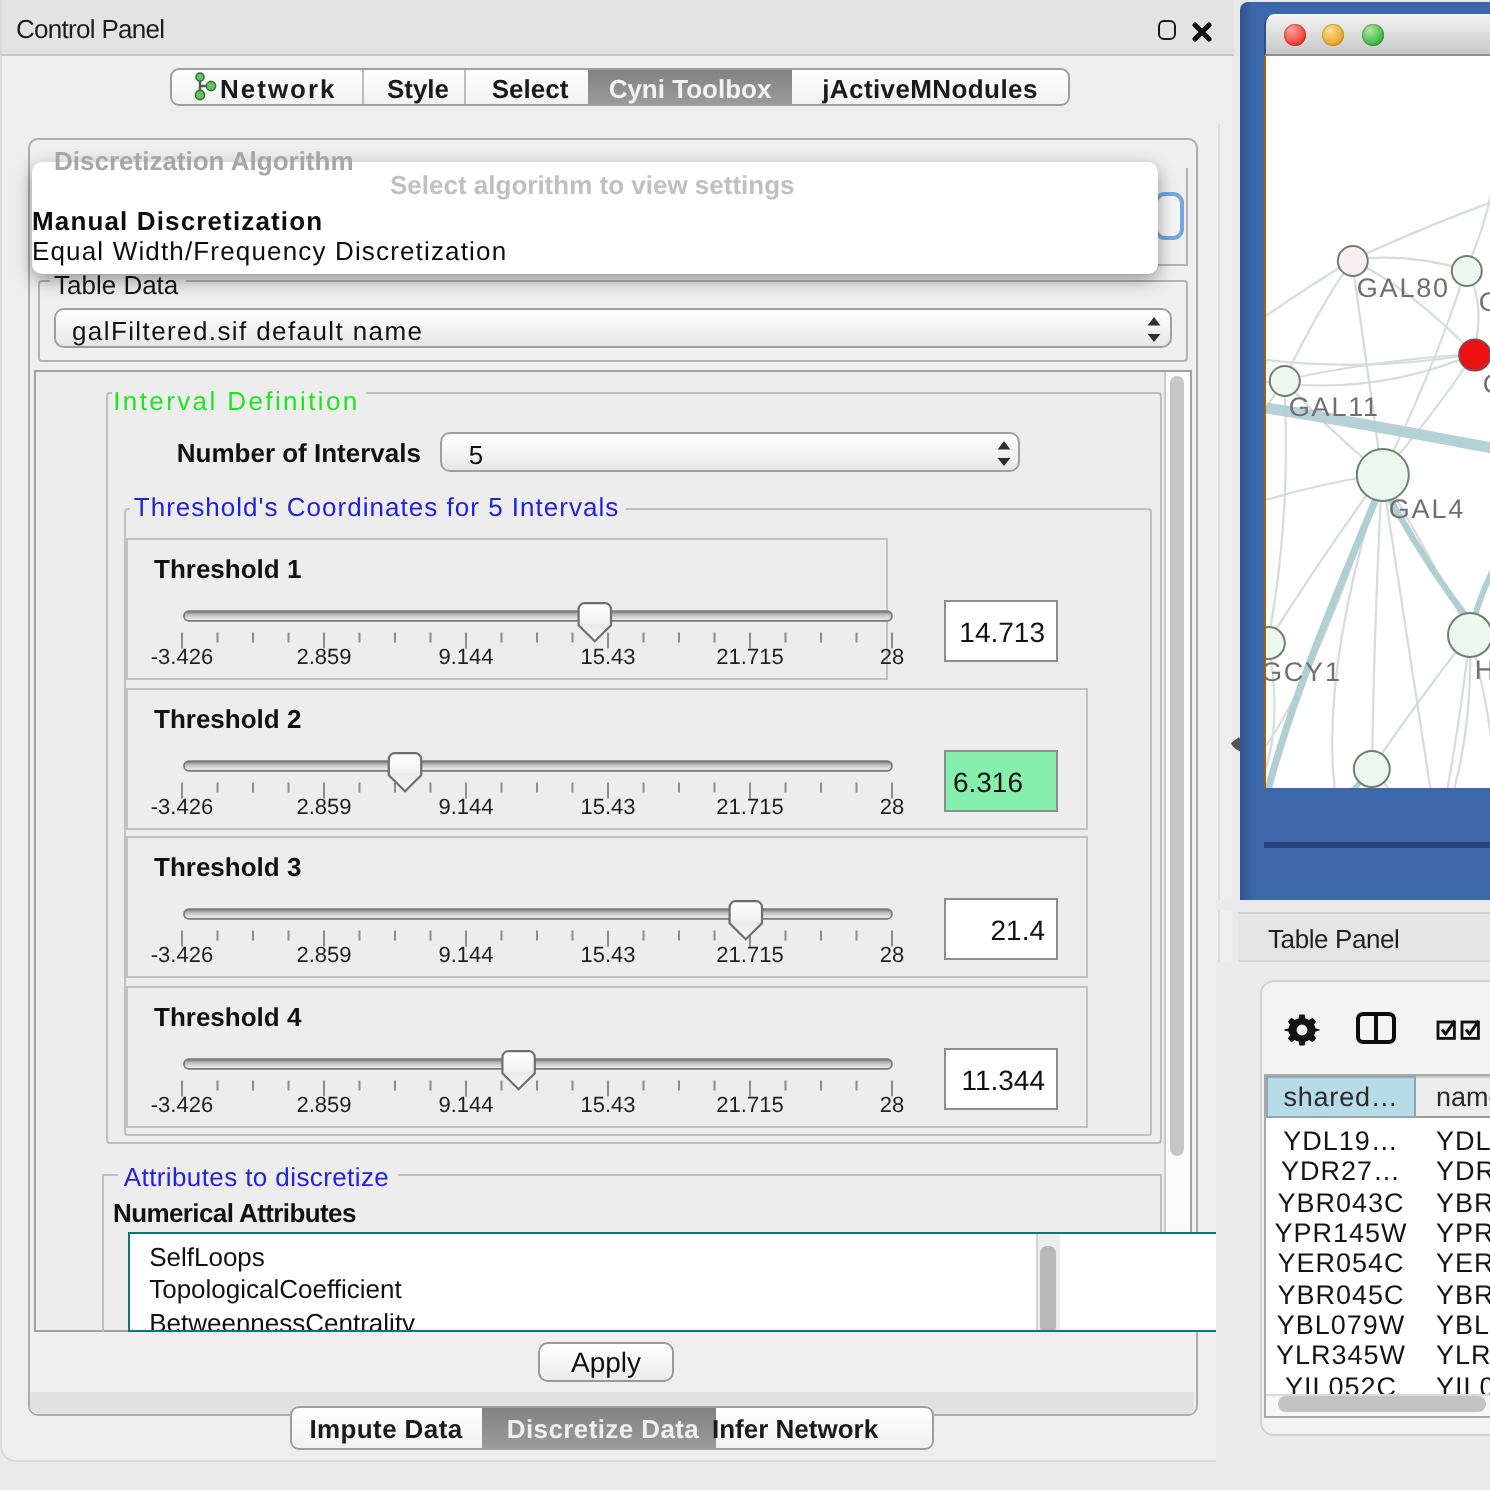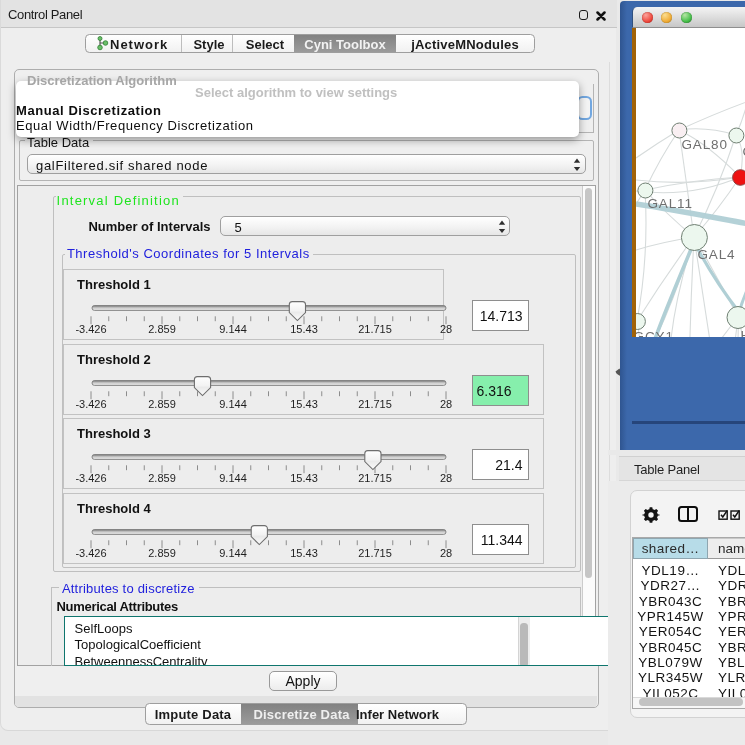--- a/index.html
+++ b/index.html
@@ -36,21 +36,21 @@
   <div class="abs" style="left:13.5px;top:696px;width:582.5px;height:11px;background:#e2e2e2;border-radius:0 0 4px 4px"></div>
 
   <div class="abs" style="left:592px;top:84px;width:1px;height:49px;background:#b4b4b4"></div>
   <div class="abs" style="left:577px;top:132px;width:16px;height:1px;background:#b4b4b4"></div>
   <div class="abs" style="left:576px;top:95.5px;width:15px;height:24px;background:#f4f4f4;border:2.4px solid #72a7e0;border-radius:5.5px"></div>
 
   <div class="abs" style="left:18px;top:139.5px;width:574.6px;height:41px;border:1px solid #b4b4b4;border-radius:2px"></div>
   <div class="abs" style="left:24px;top:134.5px;width:68px;height:13px;background:#efefef"></div>
   <div class="abs" style="left:26px;top:134.5px;font-size:13px;color:#141414">Table Data</div>
   <div class="abs" style="left:26px;top:154px;width:558.6px;height:19.5px;border-radius:5px;border:1px solid #9f9f9f;background:linear-gradient(#ffffff,#f3f3f3 55%,#e6e6e6)">
-     <div class="abs" style="left:8px;top:2.6px;font-size:13px;letter-spacing:0.7px;color:#111">galFiltered.sif shared node</div>
+     <div class="abs" style="left:8px;top:2.6px;font-size:13px;letter-spacing:0.7px;color:#111">galFiltered.sif default name</div>
      <svg class="abs" style="left:543px;top:3px" width="12" height="14" viewBox="0 0 12 14">
         <path d="M6 0.5 L9.2 4.8 H2.8 Z" fill="#2e2e2e"></path>
         <path d="M6 13 L2.8 9 H9.2 Z" fill="#2e2e2e"></path>
       </svg>
   </div>
 
   <div class="abs" style="left:14.5px;top:80.5px;width:563px;height:56px;background:#fff;border-radius:5px;box-shadow:0 3px 9px rgba(0,0,0,0.38);z-index:40"></div>
   <div class="abs b" style="left:26px;top:73px;font-size:13px;color:#a6a6a6;z-index:41">Discretization Algorithm</div>
   <div class="abs b" style="left:194px;top:85px;font-size:13px;color:#c0c0c0;z-index:41">Select algorithm to view settings</div>
   <div class="abs b" style="left:15px;top:102.5px;font-size:13px;letter-spacing:0.57px;color:#0d0d0d;z-index:41">Manual Discretization</div>
@@ -220,21 +220,21 @@
 <svg class="abs" style="left:615px;top:368px" width="8" height="9" viewBox="0 0 8 9">
     <path d="M7.5 8.5 Q1.5 7 0.5 3.5 L4.5 0.5 Q6.5 4 7.5 8.5 Z" fill="#555"></path>
   </svg>
 
 <div class="abs" style="left:620.2px;top:1.4px;width:124.8px;height:448.8px;background:linear-gradient(90deg,#2f5590 0,#3c68ab 7px);border-radius:4px 0 0 0"></div>
 <div class="abs" style="left:631.6px;top:7px;width:113.4px;height:20.5px;background:linear-gradient(#f4f4f4,#c7c7c7);border-bottom:1px solid #8f8f8f;border-left:1px solid #30517f;border-radius:5px 0 0 0"></div>
 <div class="abs" style="left:641.6px;top:11.5px;width:11.4px;height:11.4px;border-radius:50%;background:radial-gradient(circle at 35% 28%,#fba49c,#ee4b40 60%,#b81d14);box-shadow:inset 0 0 1px #8d140d"></div>
 <div class="abs" style="left:660.9px;top:11.5px;width:11.4px;height:11.4px;border-radius:50%;background:radial-gradient(circle at 35% 28%,#fbde90,#f0ad38 60%,#bd7d12);box-shadow:inset 0 0 1px #8f6206"></div>
 <div class="abs" style="left:680.9px;top:11.5px;width:11.4px;height:11.4px;border-radius:50%;background:radial-gradient(circle at 35% 28%,#b5e5a4,#48c04b 60%,#1f7e25);box-shadow:inset 0 0 1px #175c1a"></div>
 
-<div class="abs" style="left:631.6px;top:27.5px;width:113.4px;height:309px;background:#fff;border-left:4px solid #a16207;overflow:hidden">
+<div class="abs" style="left:631.6px;top:27.5px;width:113.4px;height:366px;background:#fff;border-left:1px solid #a16207;overflow:hidden">
 <svg width="114" height="394" viewBox="0 0 114 394" style="position:absolute;left:0;top:0">
       <path d="M43 102 Q50 152 58 209" fill="none" stroke="#d6dbdb" stroke-width="1.1"></path>
       <path d="M43 102 Q72 116 104 149" fill="none" stroke="#d6dbdb" stroke-width="1.1"></path>
       <path d="M43 102 Q70 98 100 107" fill="none" stroke="#d6dbdb" stroke-width="1.1"></path>
       <path d="M43 102 Q24 130 9 162" fill="none" stroke="#d6dbdb" stroke-width="1.1"></path>
       <path d="M9 162 Q30 186 58 209" fill="none" stroke="#d6dbdb" stroke-width="1.1"></path>
       <path d="M9 162 Q55 152 104 149" fill="none" stroke="#d6dbdb" stroke-width="1.1"></path>
       <path d="M58 209 Q82 182 104 149" fill="none" stroke="#d6dbdb" stroke-width="1.1"></path>
       <path d="M58 209 Q82 162 100 107" fill="none" stroke="#d6dbdb" stroke-width="1.1"></path>
       <path d="M58 209 Q82 250 102 289" fill="none" stroke="#d6dbdb" stroke-width="1.1"></path>

